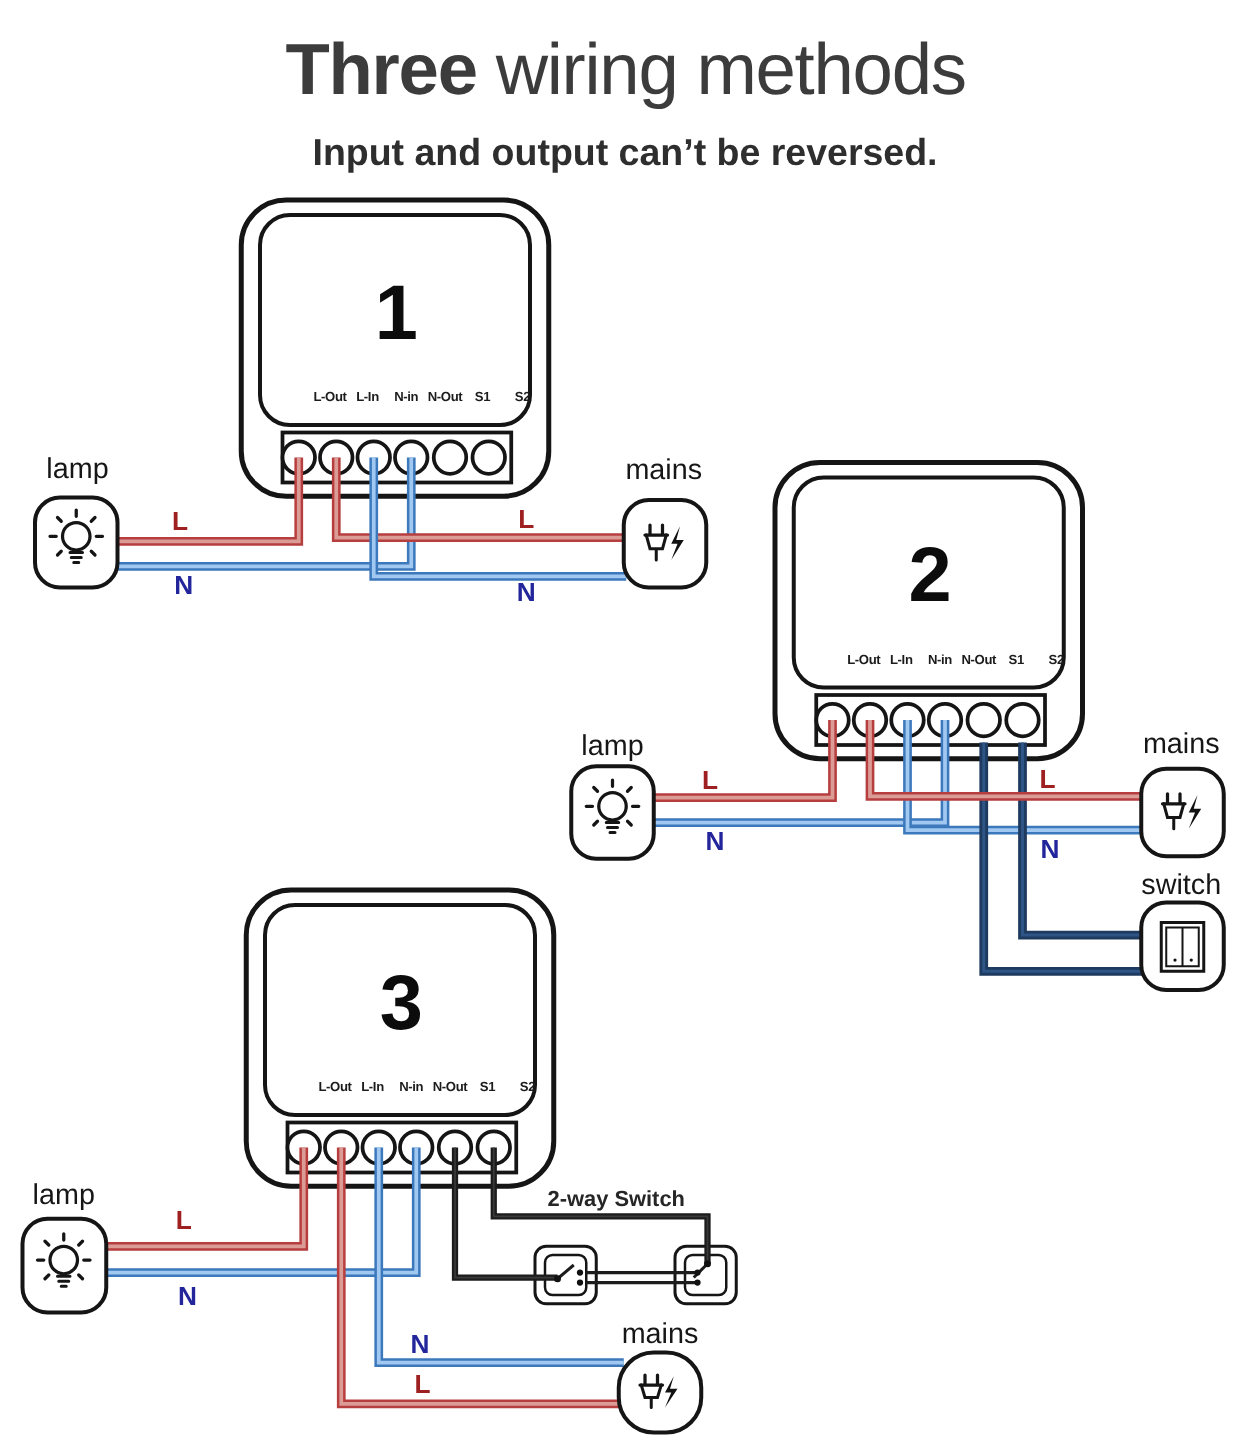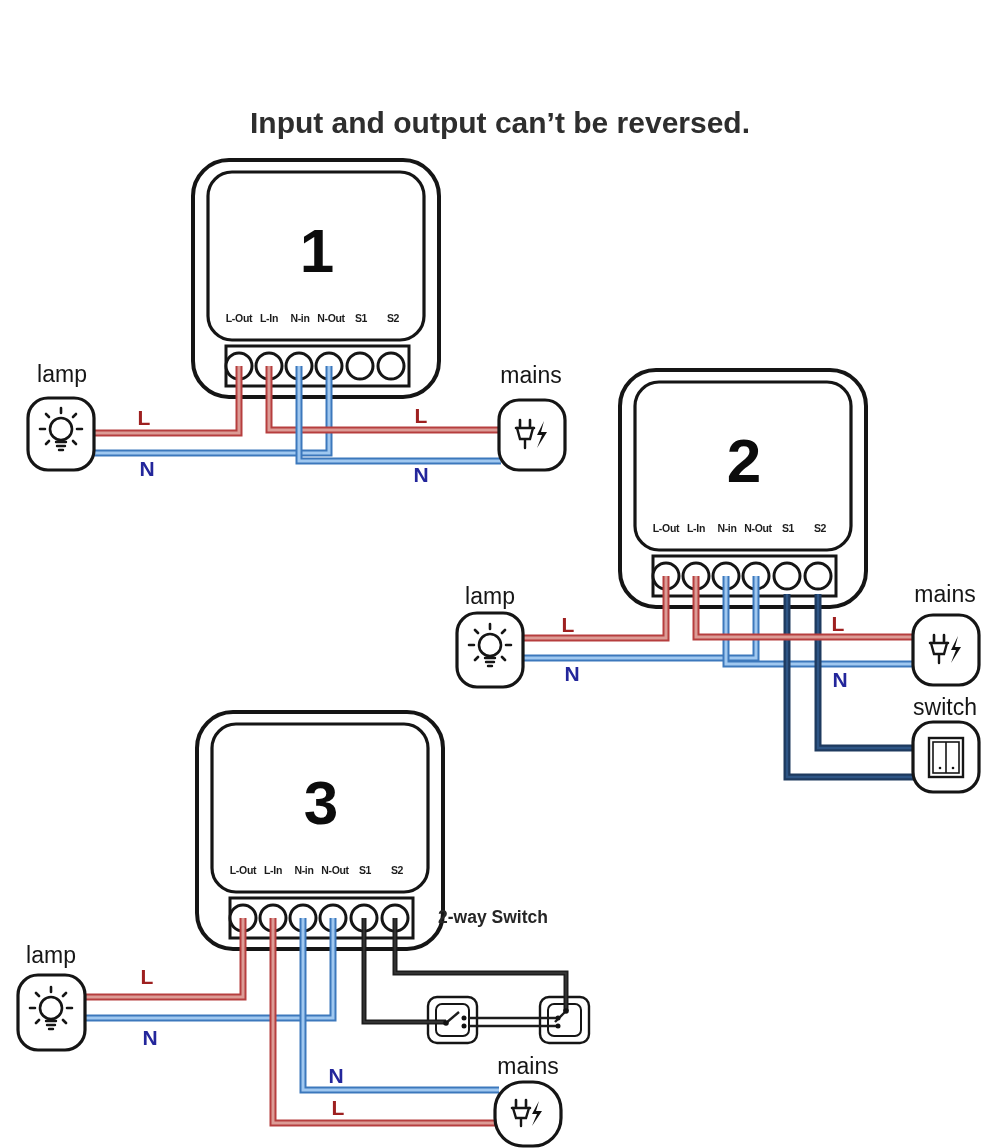--- a/index.html
+++ b/index.html
@@ -8,21 +8,21 @@
   #wiresvg{position:absolute;left:0;top:0;}
   .txt{position:absolute;transform:translateX(-50%);white-space:nowrap;color:#1f1f1f;}
   .title{top:22px;left:50%;width:1001px;text-align:center;font-size:58px;color:var(--title);letter-spacing:-1px;transform:none;left:0;}
   .title b{font-weight:bold;}
   .subtitle{top:106px;left:500px;font-size:30px;font-weight:600;color:#2e2e2e;}
   .icolabel{font-size:23px;font-weight:400;color:#161616;}
   .wl{font-size:21px;font-weight:700;}
   .wl.red{color:var(--label_red);}
   .wl.blue{color:var(--label_blue);}
   .devnum{font-size:62px;font-weight:bold;color:#0c0c0c;letter-spacing:-2px;}
-  .term{font-size:10.5px;font-weight:bold;color:#1c1c1c;letter-spacing:-0.3px;}
+  .term{font-size:10.5px;font-weight:bold;color:#1c1c1c;letter-spacing:-0.3px;margin-left:25px;}
   .swlabel{font-size:17.5px;font-weight:600;color:#262626;}
   
   .w-red-o{stroke:var(--wire_red);stroke-width:7;fill:none;}
   .w-red-i{stroke:var(--wire_red_fill);stroke-width:3;fill:none;}
   .w-blue-o{stroke:var(--wire_blue);stroke-width:7;fill:none;}
   .w-blue-i{stroke:var(--wire_blue_fill);stroke-width:3;fill:none;}
   .w-navy-o{stroke:var(--wire_navy);stroke-width:7;fill:none;}
   .w-navy-i{stroke:var(--wire_navy_fill);stroke-width:2.4;fill:none;}
   .w-black-o{stroke:var(--wire_black);stroke-width:5;fill:none;}
   .w-black-i{stroke:var(--wire_black_fill);stroke-width:1.4;fill:none;}
@@ -188,20 +188,21 @@
     <g>
       <rect class="box" x="913" y="722" width="66" height="70" rx="20" stroke-width="3.2"></rect>
       <rect class="box" x="929" y="738" width="34" height="39" stroke-width="2.4"></rect>
       <rect class="box" x="933" y="742" width="26" height="31" stroke-width="1.6"></rect>
       <path d="M946 742 V773" stroke="#151515" stroke-width="1.6"></path>
       <circle cx="940" cy="768" r="1.3" fill="#111"></circle>
       <circle cx="953" cy="768" r="1.3" fill="#111"></circle>
     </g>
   </svg>
 
+  <div class="txt title"><b>Three</b><span> wiring methods</span></div>
   <div class="txt subtitle">Input and output can’t be reversed.</div>
 
   <div class="txt devnum" style="left:316px;top:215px;">1</div>
   <div class="txt devnum" style="left:743px;top:425px;">2</div>
   <div class="txt devnum" style="left:320px;top:767px;">3</div>
 
   <div class="txt term" style="left:239px;top:312px;">L-Out</div>
   <div class="txt term" style="left:269px;top:312px;">L-In</div>
   <div class="txt term" style="left:300px;top:312px;">N-in</div>
   <div class="txt term" style="left:331px;top:312px;">N-Out</div>
@@ -232,19 +233,19 @@
   <div class="txt icolabel" style="left:490px;top:583px;">lamp</div>
   <div class="txt icolabel" style="left:945px;top:581px;">mains</div>
   <div class="txt icolabel" style="left:945px;top:694px;text-align:right;">switch</div>
   <div class="txt wl red" style="left:568px;top:613px;">L</div>
   <div class="txt wl blue" style="left:572px;top:662px;">N</div>
   <div class="txt wl red" style="left:838px;top:612px;">L</div>
   <div class="txt wl blue" style="left:840px;top:668px;">N</div>
 
   <div class="txt icolabel" style="left:51px;top:942px;">lamp</div>
   <div class="txt icolabel" style="left:528px;top:1053px;">mains</div>
-  <div class="txt swlabel" style="left:493px;top:907px;">2-way Switch</div>
+  <div class="txt swlabel" style="left:493px;top:949px;">2-way Switch</div>
   <div class="txt wl red" style="left:147px;top:965px;">L</div>
   <div class="txt wl blue" style="left:150px;top:1026px;">N</div>
   <div class="txt wl blue" style="left:336px;top:1064px;">N</div>
   <div class="txt wl red" style="left:338px;top:1096px;">L</div>
 
 </div>
 
 </body></html>

